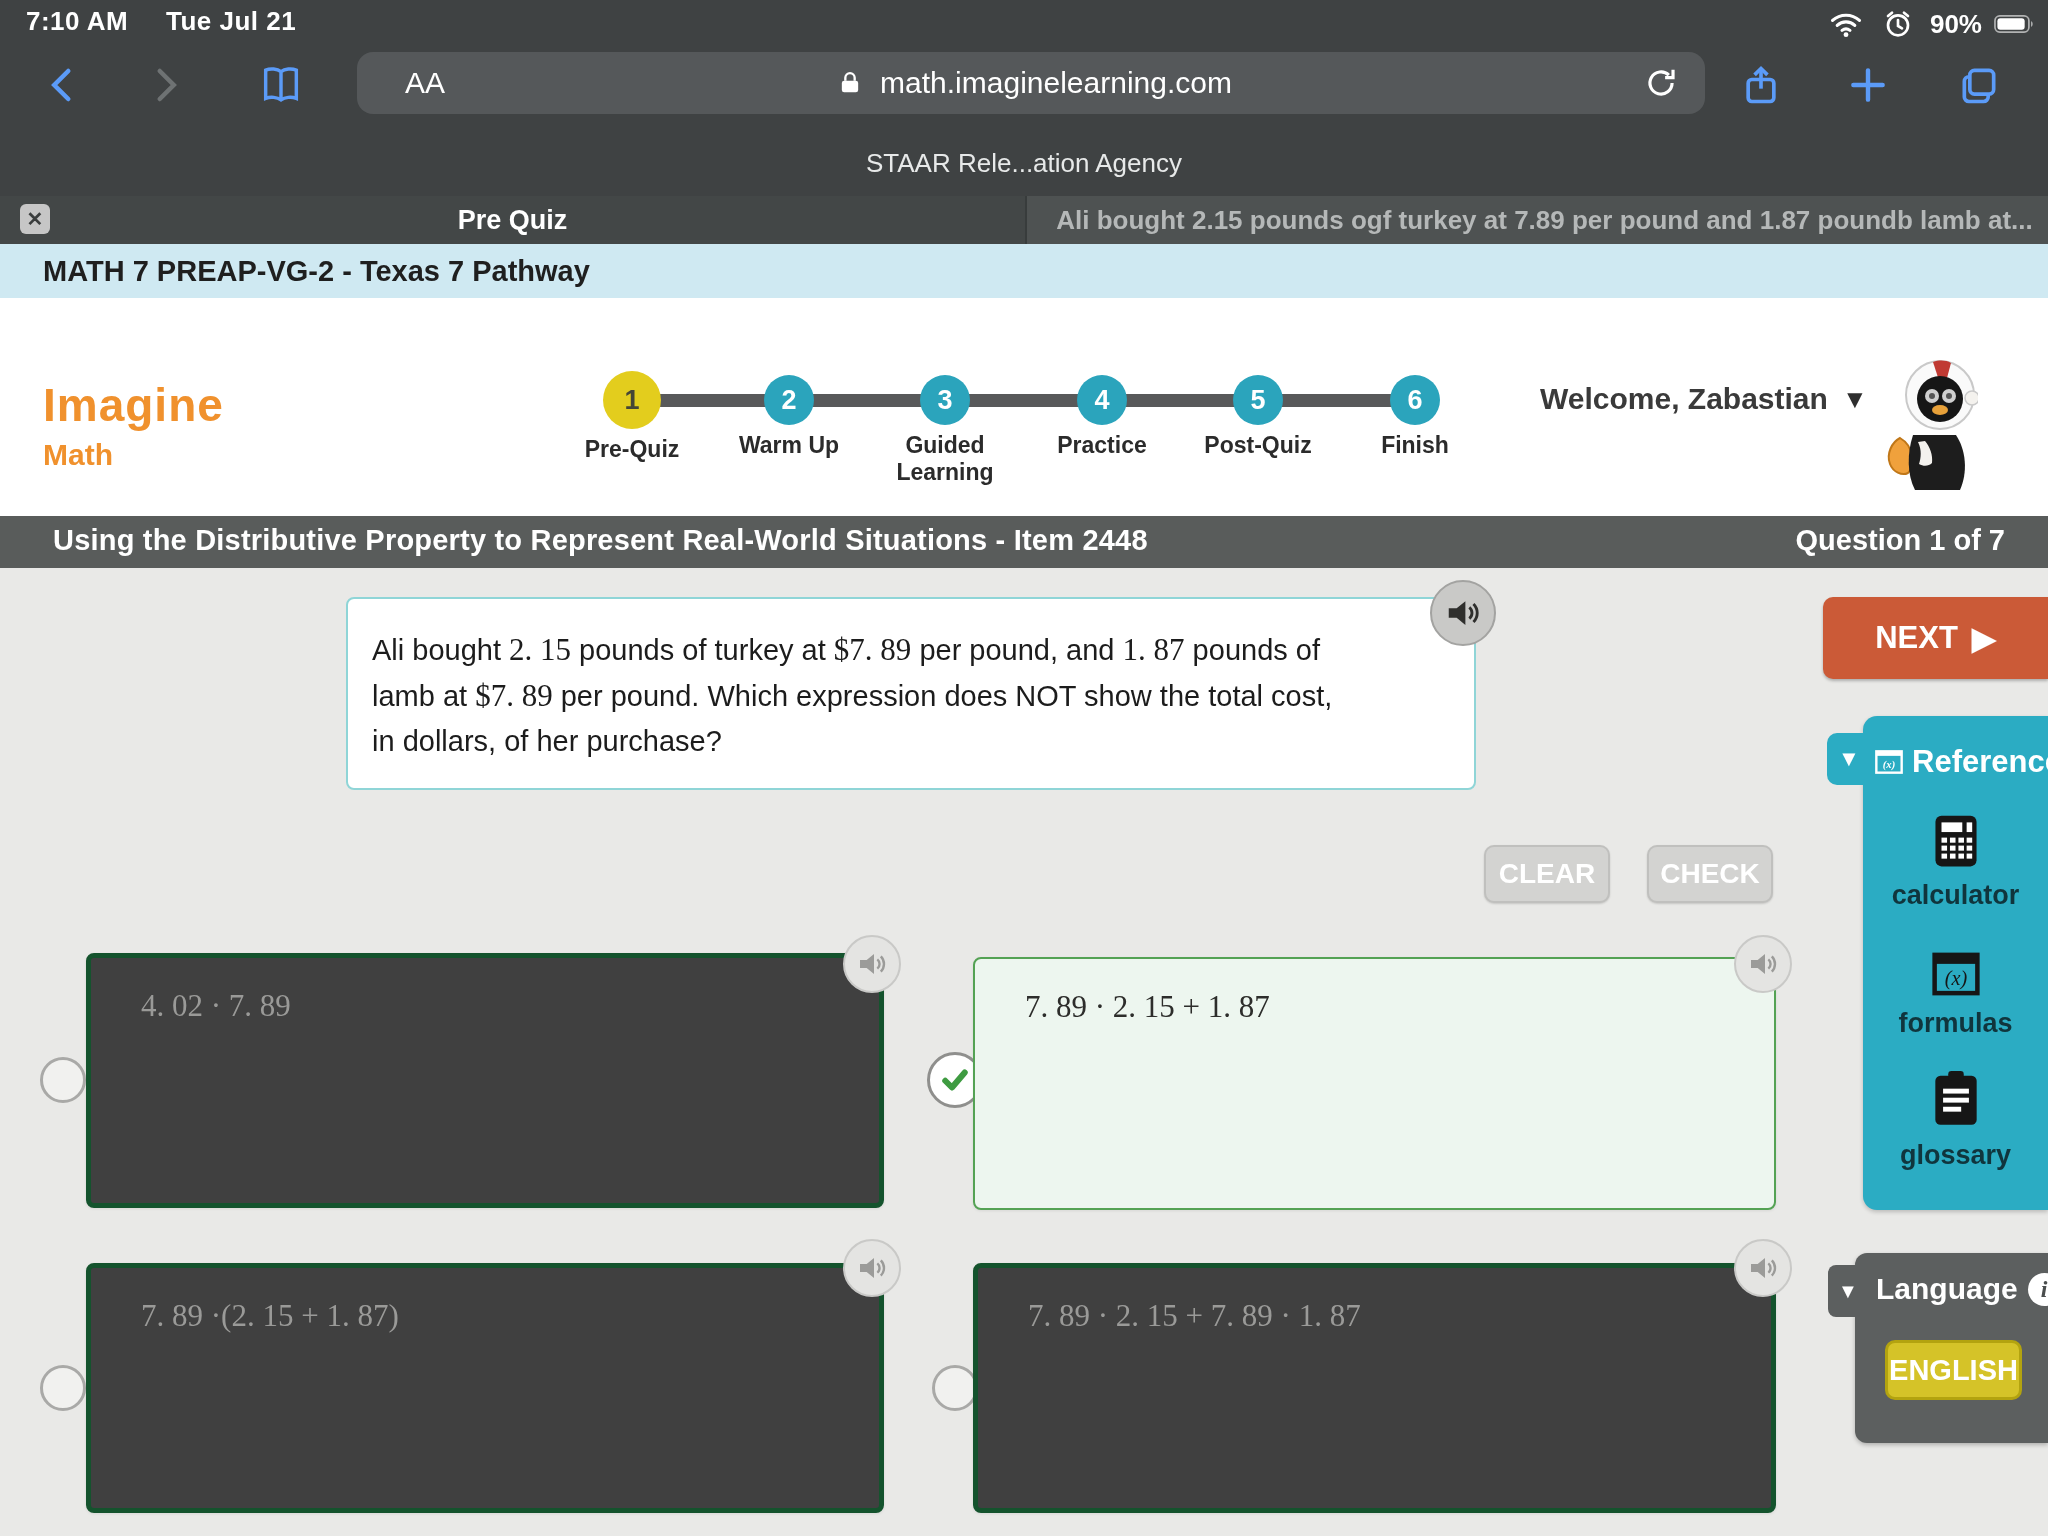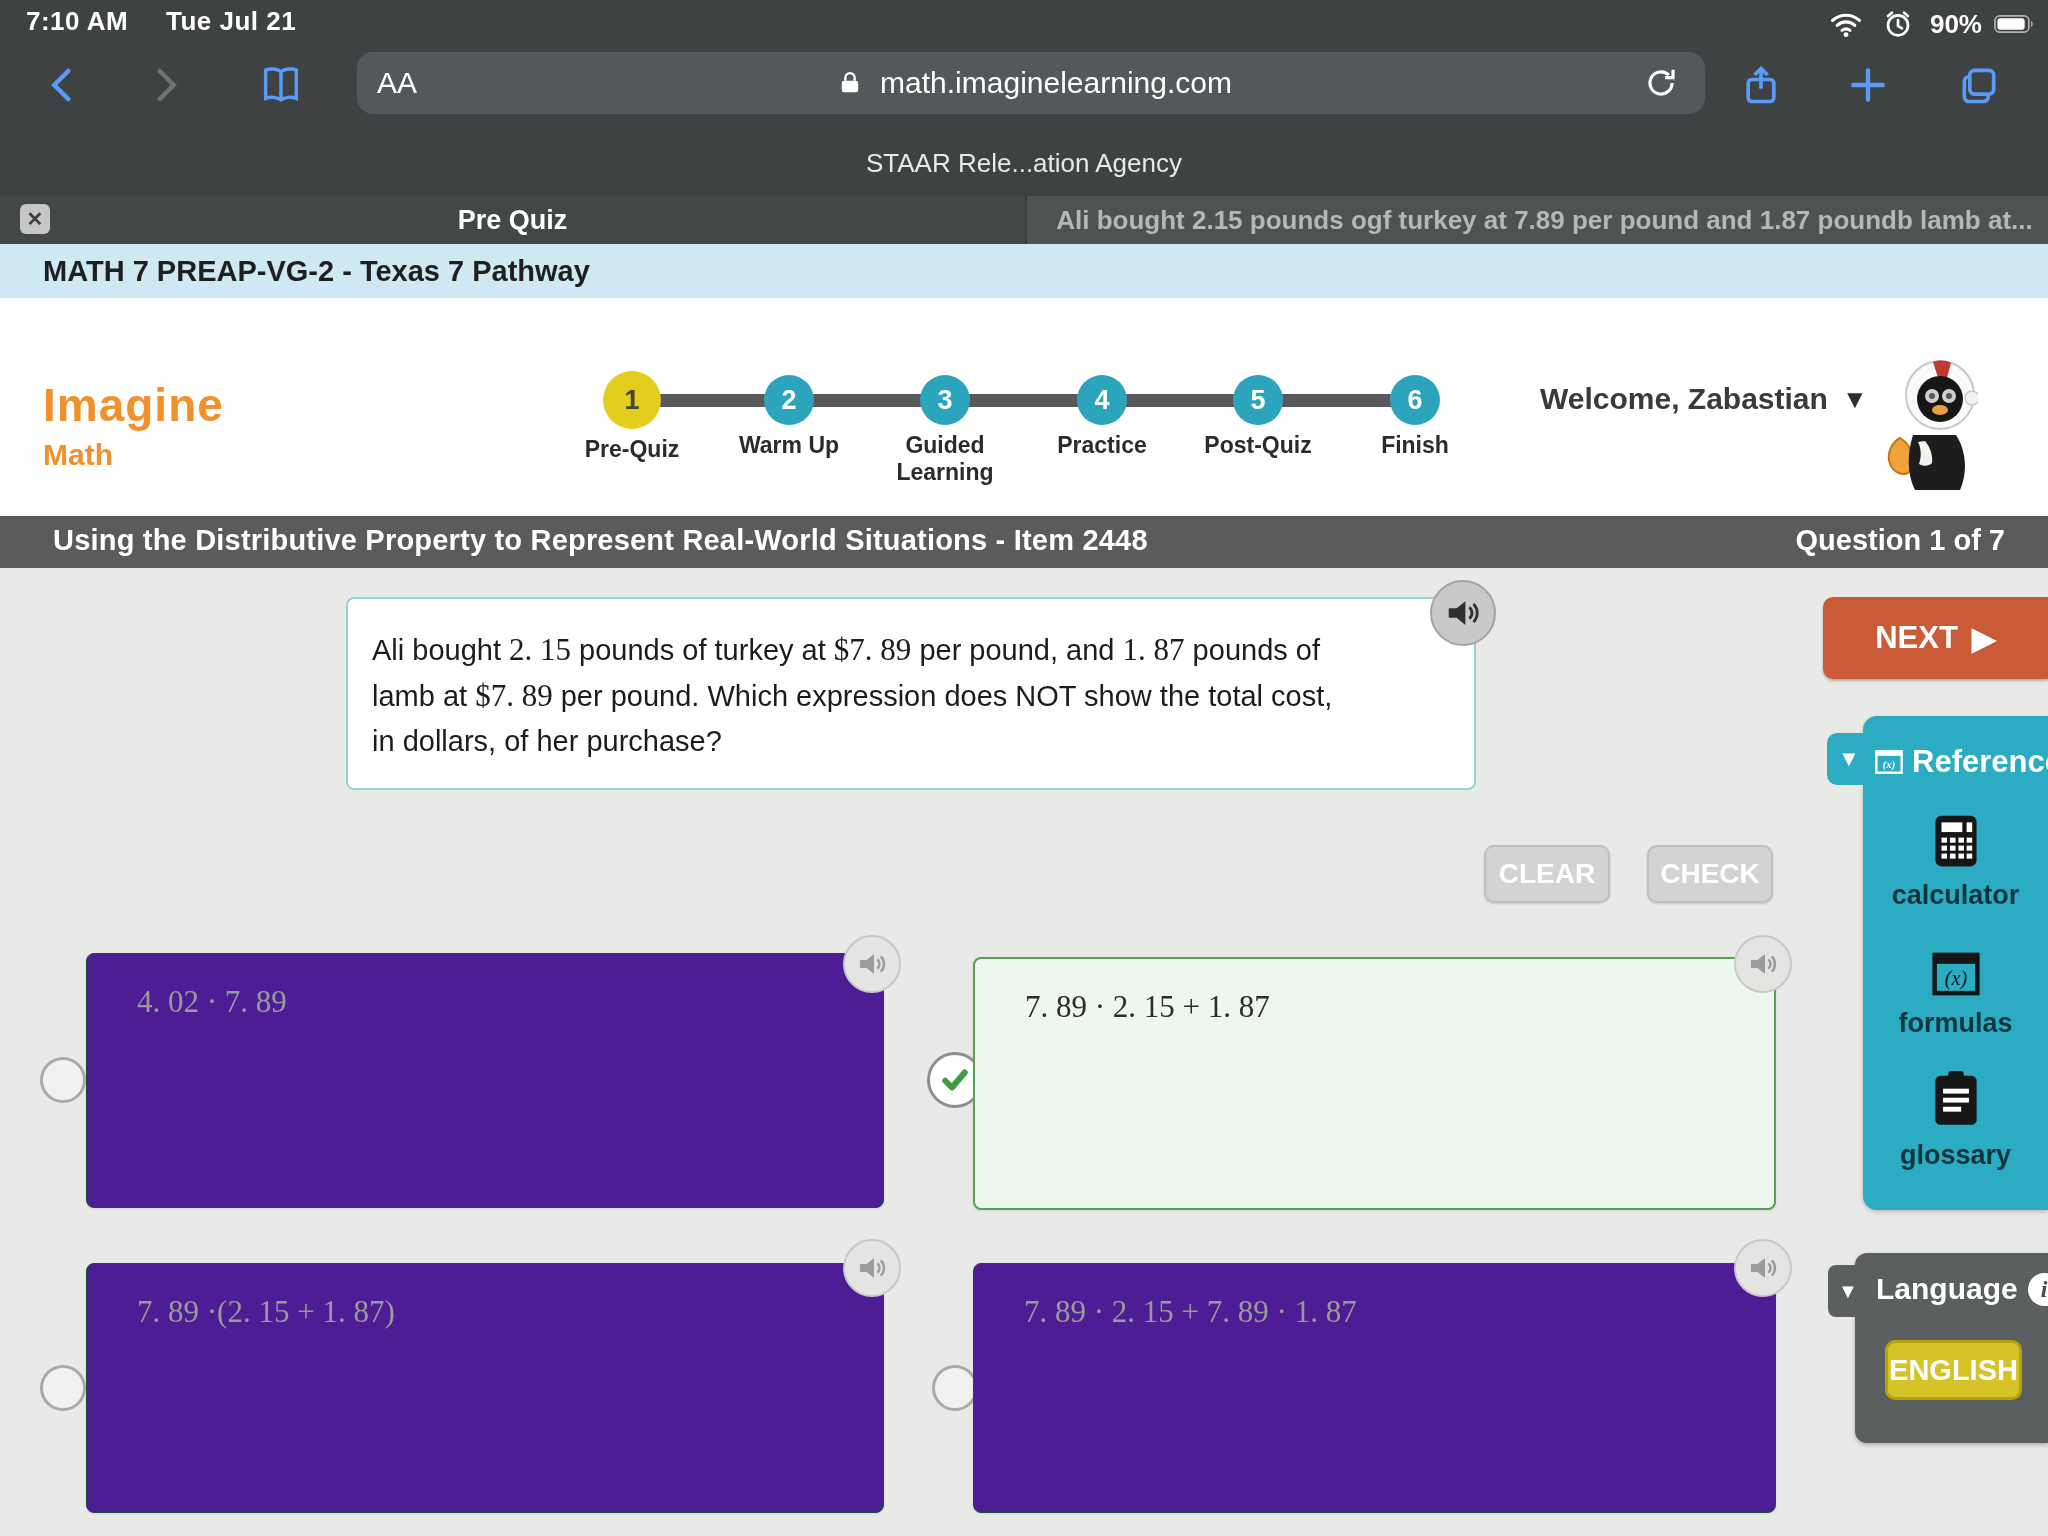--- a/index.html
+++ b/index.html
@@ -8,21 +8,21 @@
   
   .chrome{position:absolute;left:0;top:0;width:2048px;height:280px;background:#3f4243;}
   .statusbar{position:absolute;left:0;top:0;width:2048px;height:39px;color:#fff;}
   .status-left{position:absolute;left:26px;top:6px;font-size:26px;font-weight:700;letter-spacing:.5px;}
   .status-left .date{margin-left:30px;font-weight:700;}
   .status-right{position:absolute;right:14px;top:4px;display:flex;align-items:center;gap:12px;font-size:26px;font-weight:700;}
   .toolbar-icon{width:40px;height:40px;display:inline-flex;align-items:center;justify-content:center;}
   .nav-btn{position:absolute;top:62px;width:46px;height:46px;display:flex;align-items:center;justify-content:center;}
   .urlpill{position:absolute;left:357px;top:52px;width:1348px;height:62px;border-radius:16px;background:#55585a;
     display:flex;align-items:center;color:#fff;}
-  .reader{position:absolute;left:20px;font-size:30px;color:#fff;}
+  .reader{position:absolute;left:48px;font-size:30px;color:#fff;}
   .urlcenter{position:absolute;left:0;right:0;display:flex;align-items:center;justify-content:center;gap:10px;font-size:30px;color:#fff;}
   .reloadbtn{position:absolute;right:24px;top:11px;}
   .suggestion{position:absolute;left:0;top:130px;width:2048px;height:66px;display:flex;align-items:center;justify-content:center;
     color:#e7e9e9;font-size:26px;}
   .tabbar{position:absolute;left:0;top:196px;width:2048px;height:48px;}
   .tab-active{position:absolute;left:0;top:0;width:1025px;height:48px;background:#434747;display:flex;align-items:center;justify-content:center;}
   .tab-active span{color:#fff;font-size:27px;font-weight:700;}
   .tab-inactive{position:absolute;left:1025px;top:0;width:1023px;height:48px;background:#4e5252;border-left:2px solid #383c3c;
     display:flex;align-items:center;justify-content:center;overflow:hidden;}
   .tab-inactive span{color:#b5b8b8;font-size:26px;font-weight:700;white-space:nowrap;margin-left:12px;}
@@ -68,21 +68,21 @@
   .ref-item-label{position:absolute;width:185px;left:1863px;text-align:center;font-size:27px;font-weight:700;color:#10353d;}
   .langbody{position:absolute;left:1855px;top:1253px;width:193px;height:190px;background:#5c5f5f;border-radius:12px 0 0 12px;box-shadow:0 2px 4px rgba(0,0,0,.25);}
   .langtab{position:absolute;left:1828px;top:1265px;width:40px;height:52px;background:#5c5f5f;border-radius:8px 0 0 8px;
     display:flex;align-items:center;justify-content:center;color:#fff;font-size:20px;}
   .langhead{position:absolute;left:1876px;top:1272px;display:flex;align-items:center;gap:10px;color:#fff;font-size:30px;font-weight:700;}
   .infoicon{width:33px;height:33px;border-radius:50%;background:#fff;color:#4a4d4d;display:flex;align-items:center;justify-content:center;
     font-family:"Liberation Serif",serif;font-style:italic;font-weight:700;font-size:24px;}
   .engbtn{position:absolute;left:1885px;top:1340px;width:137px;height:60px;background:#d5c328;border:3px solid #b3a30f;border-radius:10px;
     box-sizing:border-box;display:flex;align-items:center;justify-content:center;color:#fff;font-size:29px;font-weight:700;}
   
-  .opt-card{position:absolute;background:#4c1d95;border:1px solid #14532d;border-radius:8px;box-sizing:border-box;box-shadow:0 1px 3px rgba(0,0,0,.08);}
+  .opt-card{position:absolute;background:#404040;border:5px solid #14532d;border-radius:8px;box-sizing:border-box;box-shadow:0 1px 3px rgba(0,0,0,.08);}
   .opt-card.selected{background:#edf6ef;border:2px solid #54a254;}
   .opt-expr{position:absolute;left:50px;top:30px;font-family:"Liberation Serif",serif;font-size:31px;color:#9a9a98;white-space:nowrap;}
   .opt-card.selected .opt-expr{color:#2d2d2b;}
   .opt-radio{position:absolute;width:46px;height:46px;border-radius:50%;border:3px solid #a9a9a7;background:#f1f1ef;box-sizing:border-box;}
   .opt-checkc{position:absolute;width:56px;height:56px;border-radius:50%;border:3px solid #8f8f8d;background:#fff;box-sizing:border-box;
     display:flex;align-items:center;justify-content:center;}
   .opt-spk{position:absolute;width:58px;height:58px;background:#e4e4e2;border:2px solid #c9c9c7;box-sizing:border-box;}
 </style>
 </head>
 <body>

